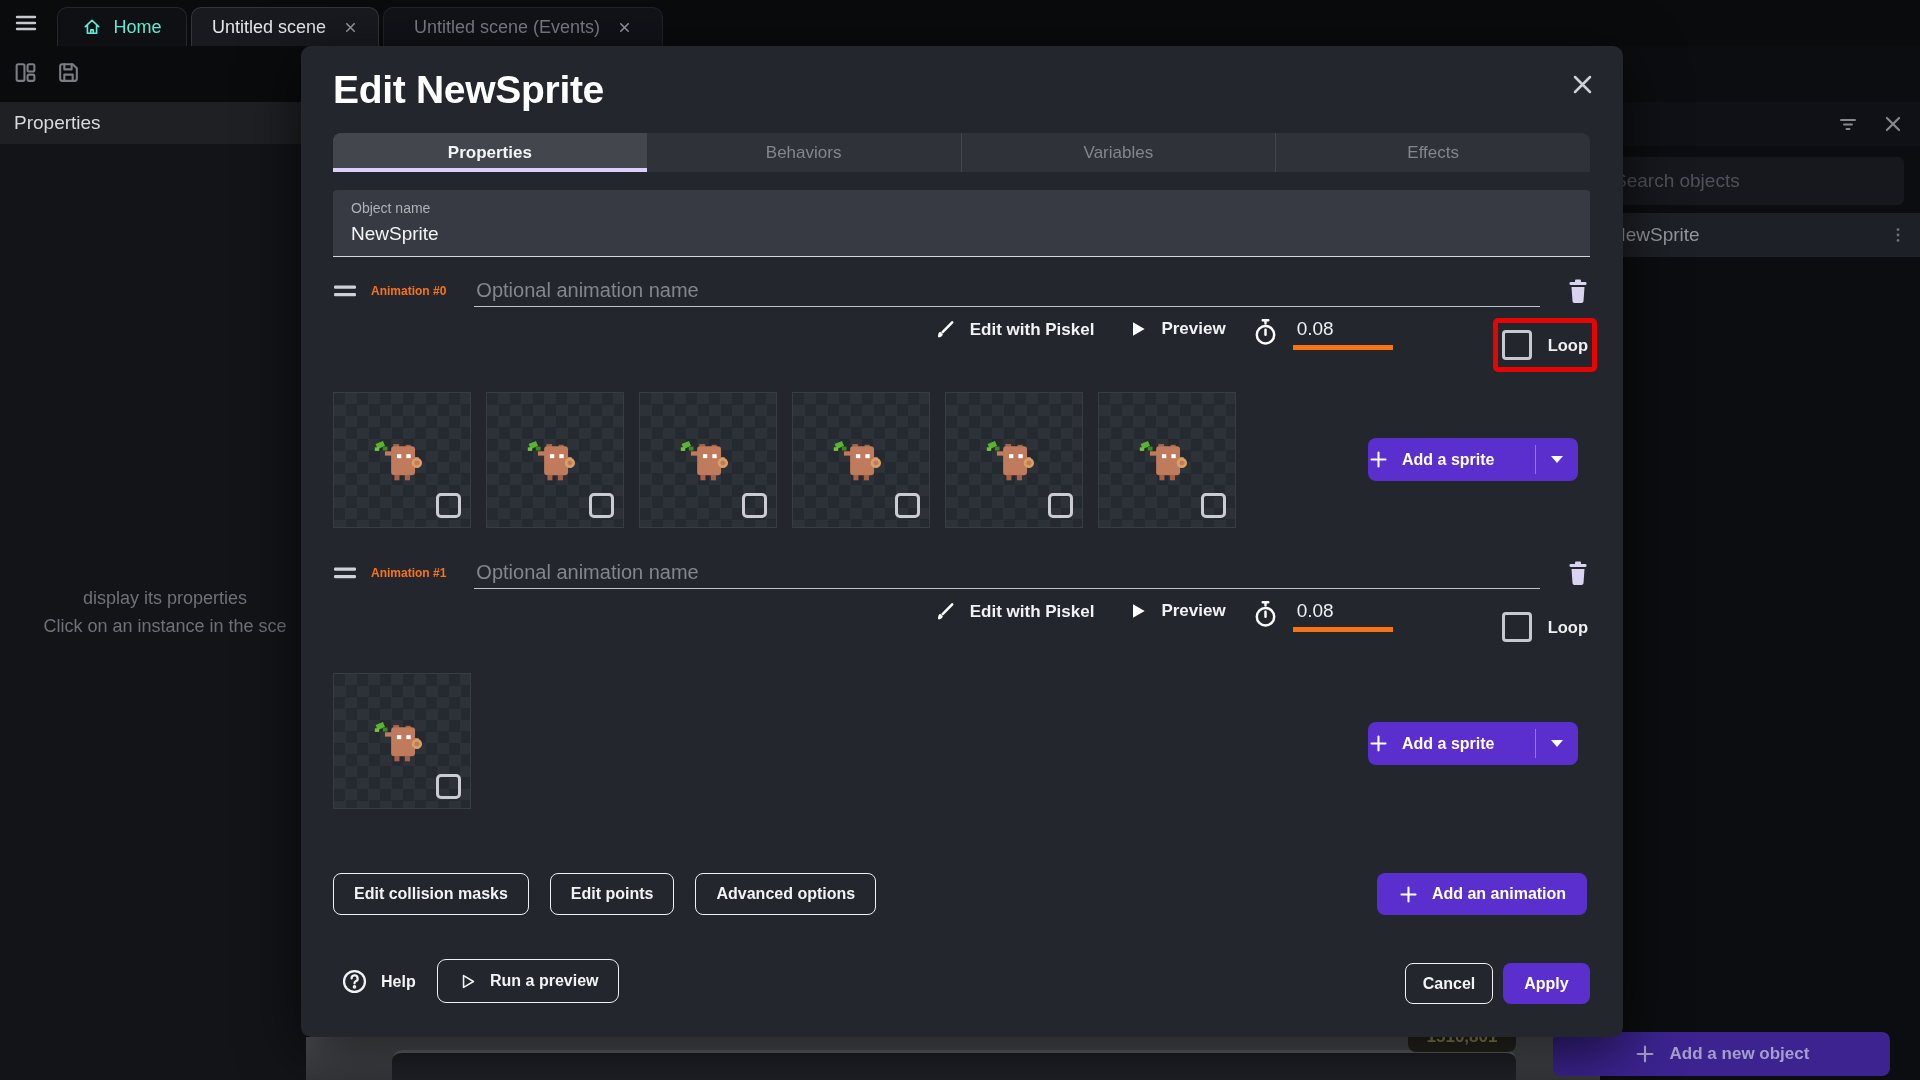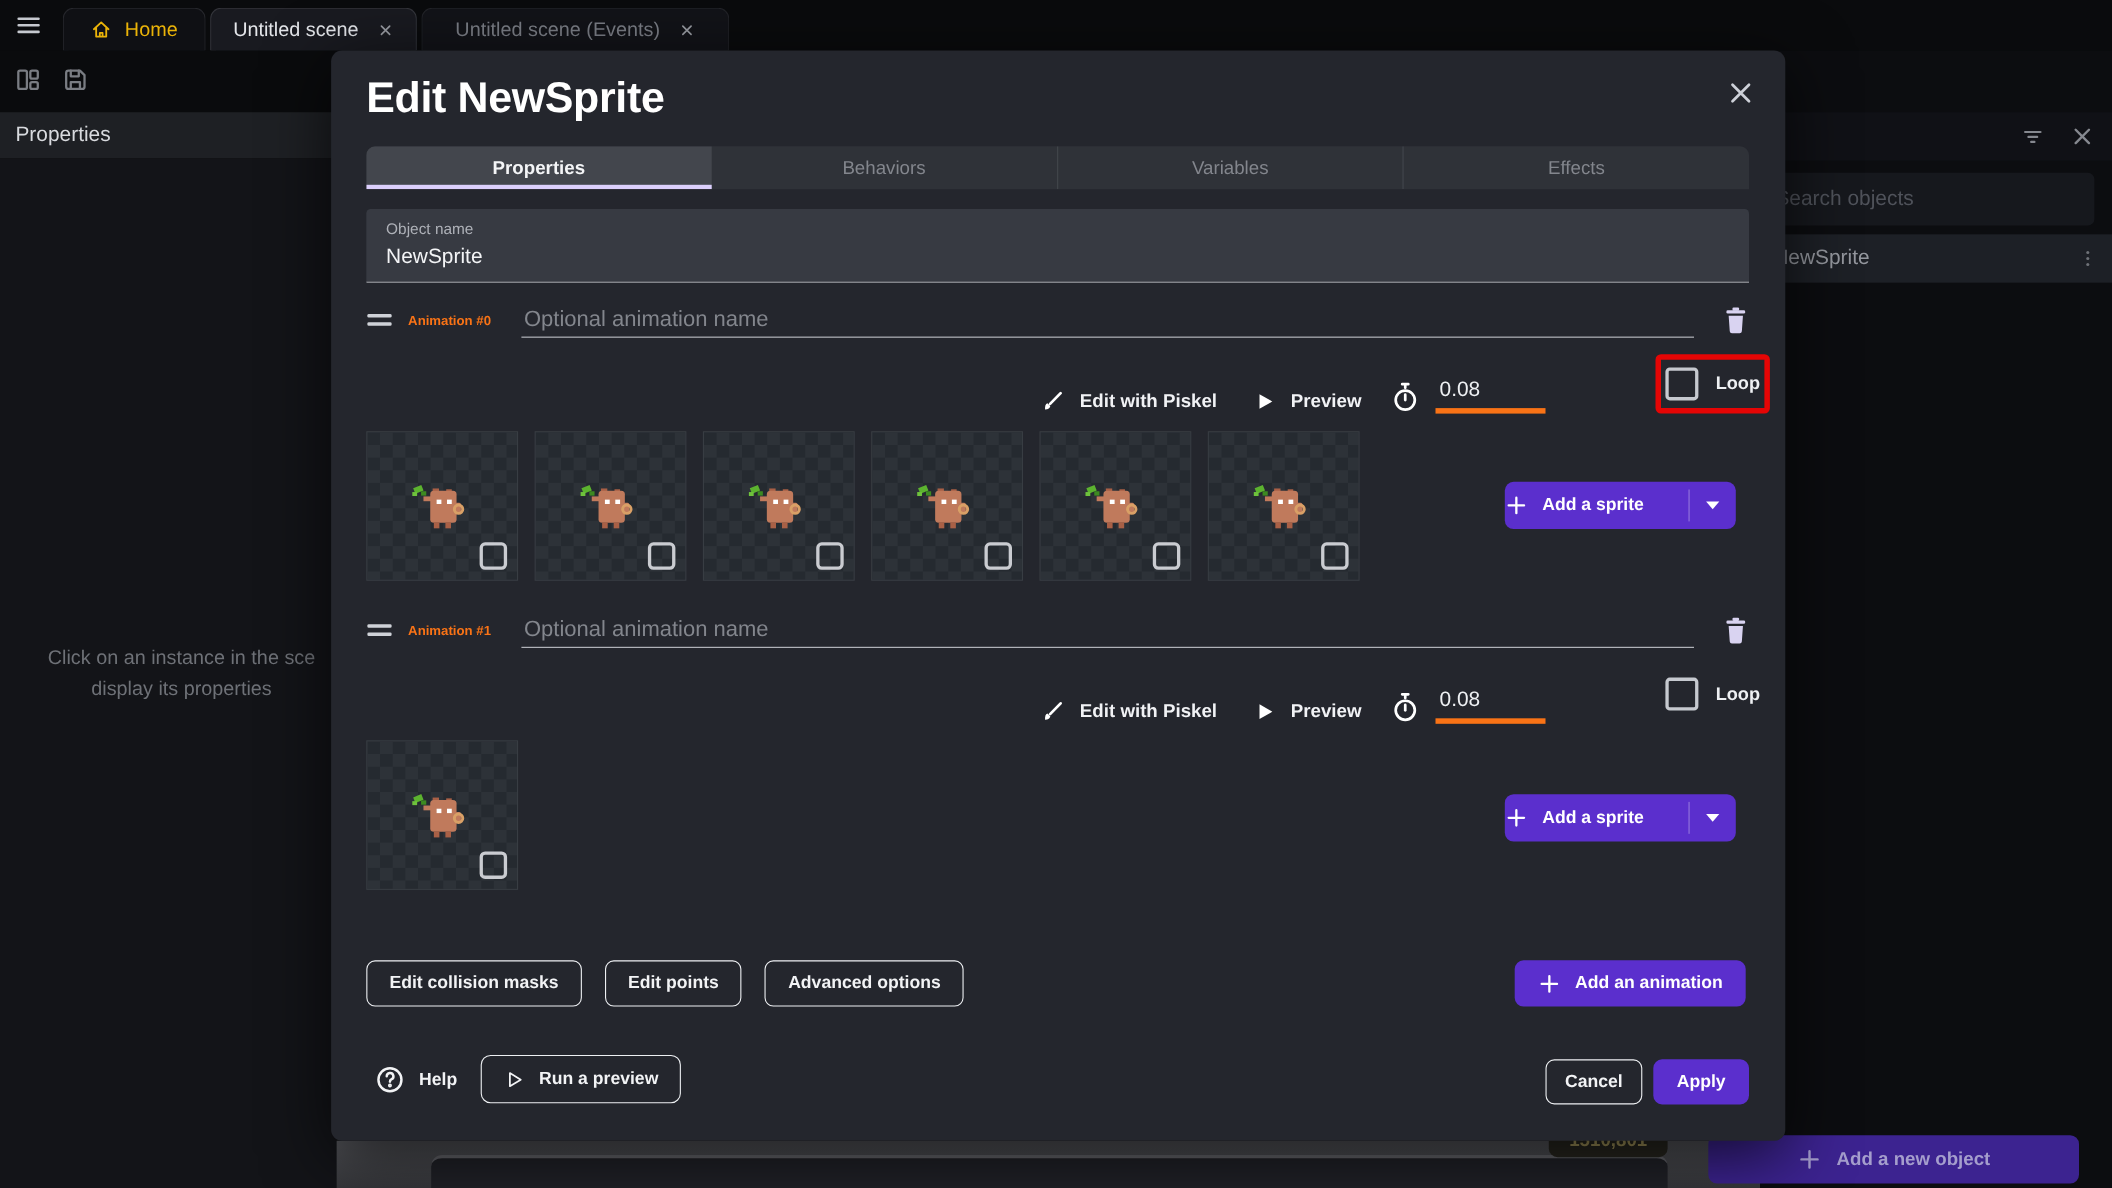--- a/index.html
+++ b/index.html
@@ -7,21 +7,21 @@
           font-family:"Liberation Sans",sans-serif;-webkit-font-smoothing:antialiased;}
   svg{display:block;}
   .stroke-ic{fill:none;stroke:currentColor;stroke-width:2;stroke-linecap:round;stroke-linejoin:round;}
 
   
   .topbar{position:absolute;left:0;top:0;right:0;height:46px;background:#0a0b0d;}
   .hamburger{position:absolute;left:13px;top:11px;color:#c6c9cf;cursor:pointer;}
   .tabs{position:absolute;left:57px;top:7px;display:flex;gap:4px;height:39px;}
   .ttab{display:flex;align-items:center;justify-content:center;gap:11px;border-radius:10px 10px 0 0;
         font-size:18px;cursor:pointer;border:1px solid transparent;border-bottom:none;}
-  .ttab-home{width:128px;background:#0f1014;border-color:#26272c;color:#eab308;}
+  .ttab-home{width:128px;background:#0f1014;border-color:#26272c;color:#5eead4;}
   .ttab-active{width:186px;background:#191a20;border-color:#34353b;color:#e4e6ea;}
   .ttab-idle{width:278px;background:#121318;border-color:#222328;color:#7b7e86;}
   .tab-x{color:#9a9da4;margin-left:6px;}
 
   
   .tool-left{position:absolute;left:13px;top:60px;display:flex;gap:18px;color:#7a7d83;}
   .tool-right{position:absolute;left:1602px;top:58px;display:flex;gap:16px;align-items:center;}
   .tool-right .ic{color:#63666c;}
   .tool-right .ic-bright{color:#8f9297;}
   .tdiv{width:1px;height:28px;background:#2b2c31;}
@@ -81,22 +81,22 @@
 
   .anim-header{position:absolute;left:32px;right:33px;height:34px;display:flex;align-items:center;}
   .drag-handle{color:#cfd2d8;cursor:grab;flex:none;}
   .anim-label{margin-left:14px;font-size:12px;font-weight:bold;color:#f97316;white-space:nowrap;}
   .anim-name-input{flex:1;margin-left:28px;background:transparent;border:none;outline:none;
                    border-bottom:1px solid #c0c2c8;font-size:20px;color:#e8eaee;padding:4px 2px;
                    font-family:inherit;}
   .anim-name-input::placeholder{color:#83868d;}
   .anim-trash{margin-left:26px;color:#d9d3f1;cursor:pointer;flex:none;}
 
-  .controls-row{position:absolute;left:32px;right:14px;height:58px;display:flex;
-                justify-content:flex-end;align-items:flex-end;}
+  .controls-row{position:absolute;left:32px;right:26px;height:58px;display:flex;
+                justify-content:flex-end;align-items:flex-start;}
   .ctl-btn{display:flex;align-items:center;gap:13px;color:#f1f2f5;font-weight:bold;font-size:17px;cursor:pointer;}
   .mr-lg{margin-right:34px;} .mr-md{margin-right:26px;} .mr-sm{margin-right:14px;}
   .time-input{width:92px;margin-right:100px;background:transparent;border:none;outline:none;
               border-bottom:5px solid #f97316;font-size:19px;color:#eef0f3;padding:0 4px 5px 4px;font-family:inherit;}
   .loop-wrap{display:flex;align-items:center;gap:16px;border:5px solid transparent;border-radius:5px;padding:7px 4px;}
   .loop-wrap.hl{border-color:#e50505;}
   .checkbox{width:24px;height:24px;border:3px solid #c6c9cf;border-radius:4px;cursor:pointer;flex:none;}
   .loop-label{font-size:16.5px;font-weight:bold;color:#eef0f3;}
 
   .frames-row{position:absolute;left:32px;display:flex;gap:15px;}
@@ -244,22 +244,22 @@
           <path d="m12.5 14.5 7-7 2 2-7 7-2.6.6z"></path>
         </svg>
     </span>
   </div>
 
   <div class="lpanel-head">
     <span>Properties</span>
   </div>
   <div class="lpanel-body">
     <div class="empty-msg">
+      <div>display its properties</div>
       <div>Click on an instance in the sce</div>
-      <div>display its properties</div>
     </div>
   </div>
 
   <div class="canvas-strip"></div>
   <div class="bottom-bar"></div>
   <div class="coords-badge">
     <span>1510,801</span>
   </div>
 
   <div class="rpanel">

